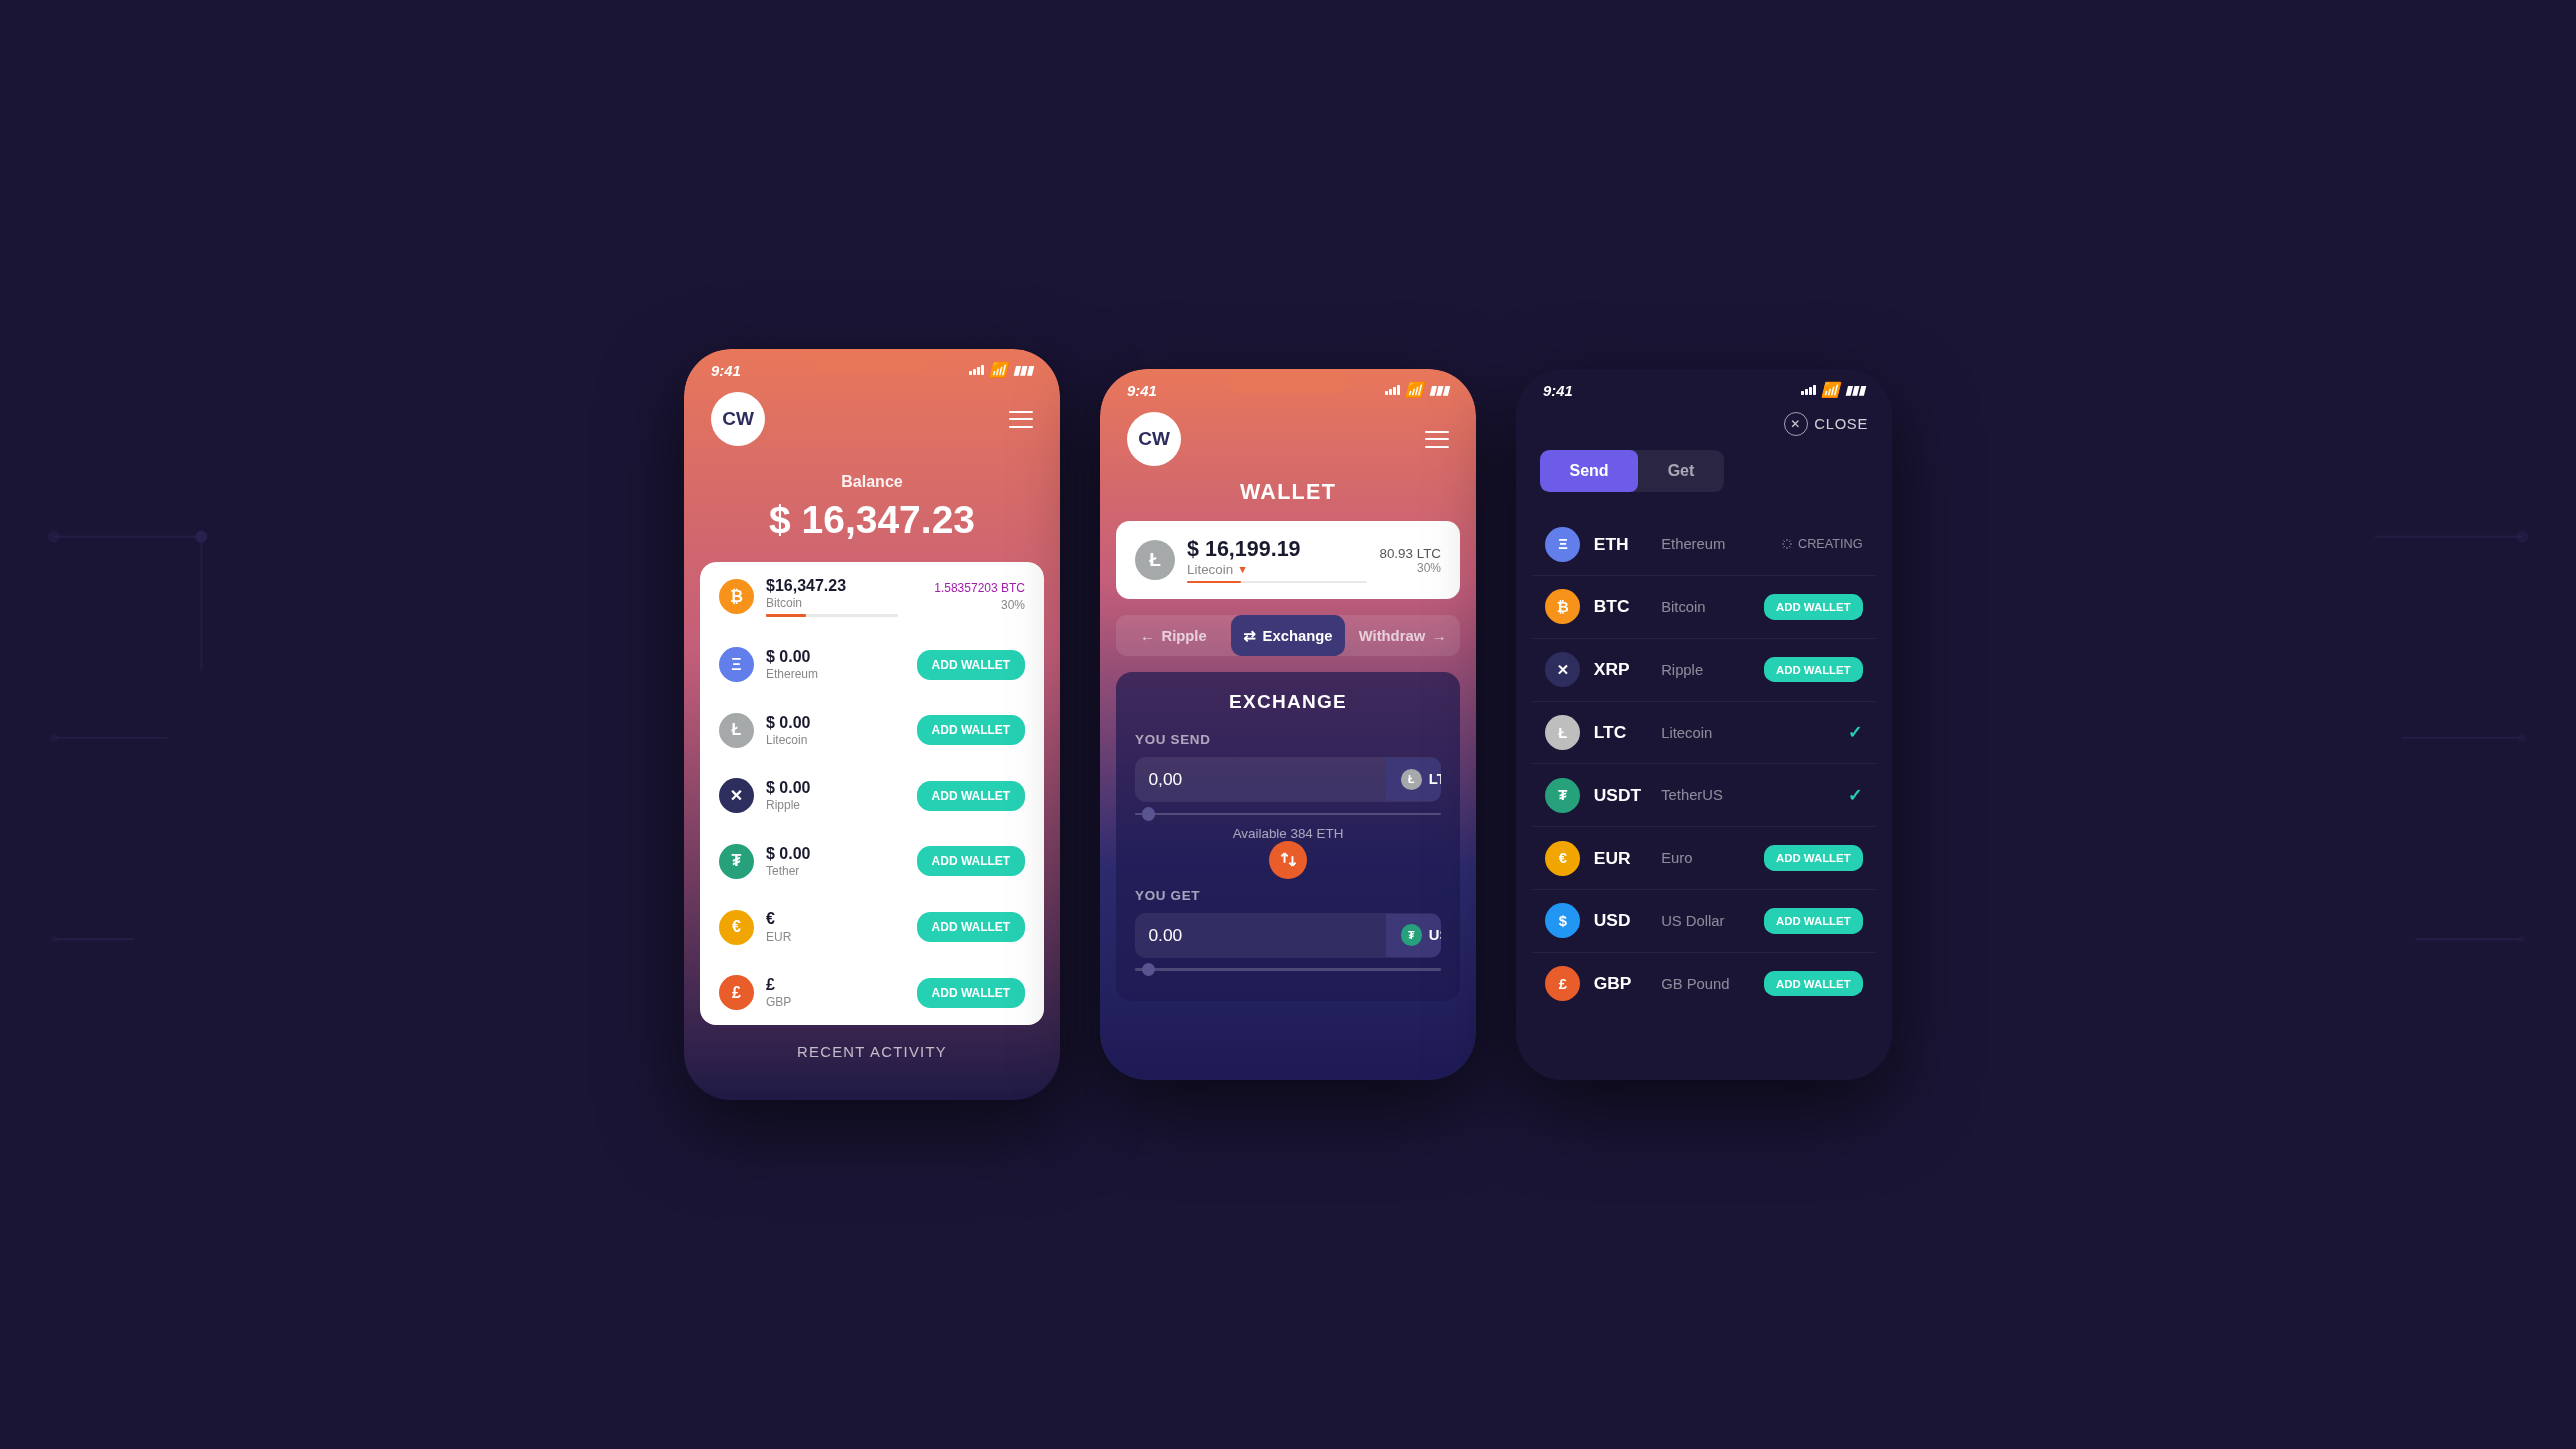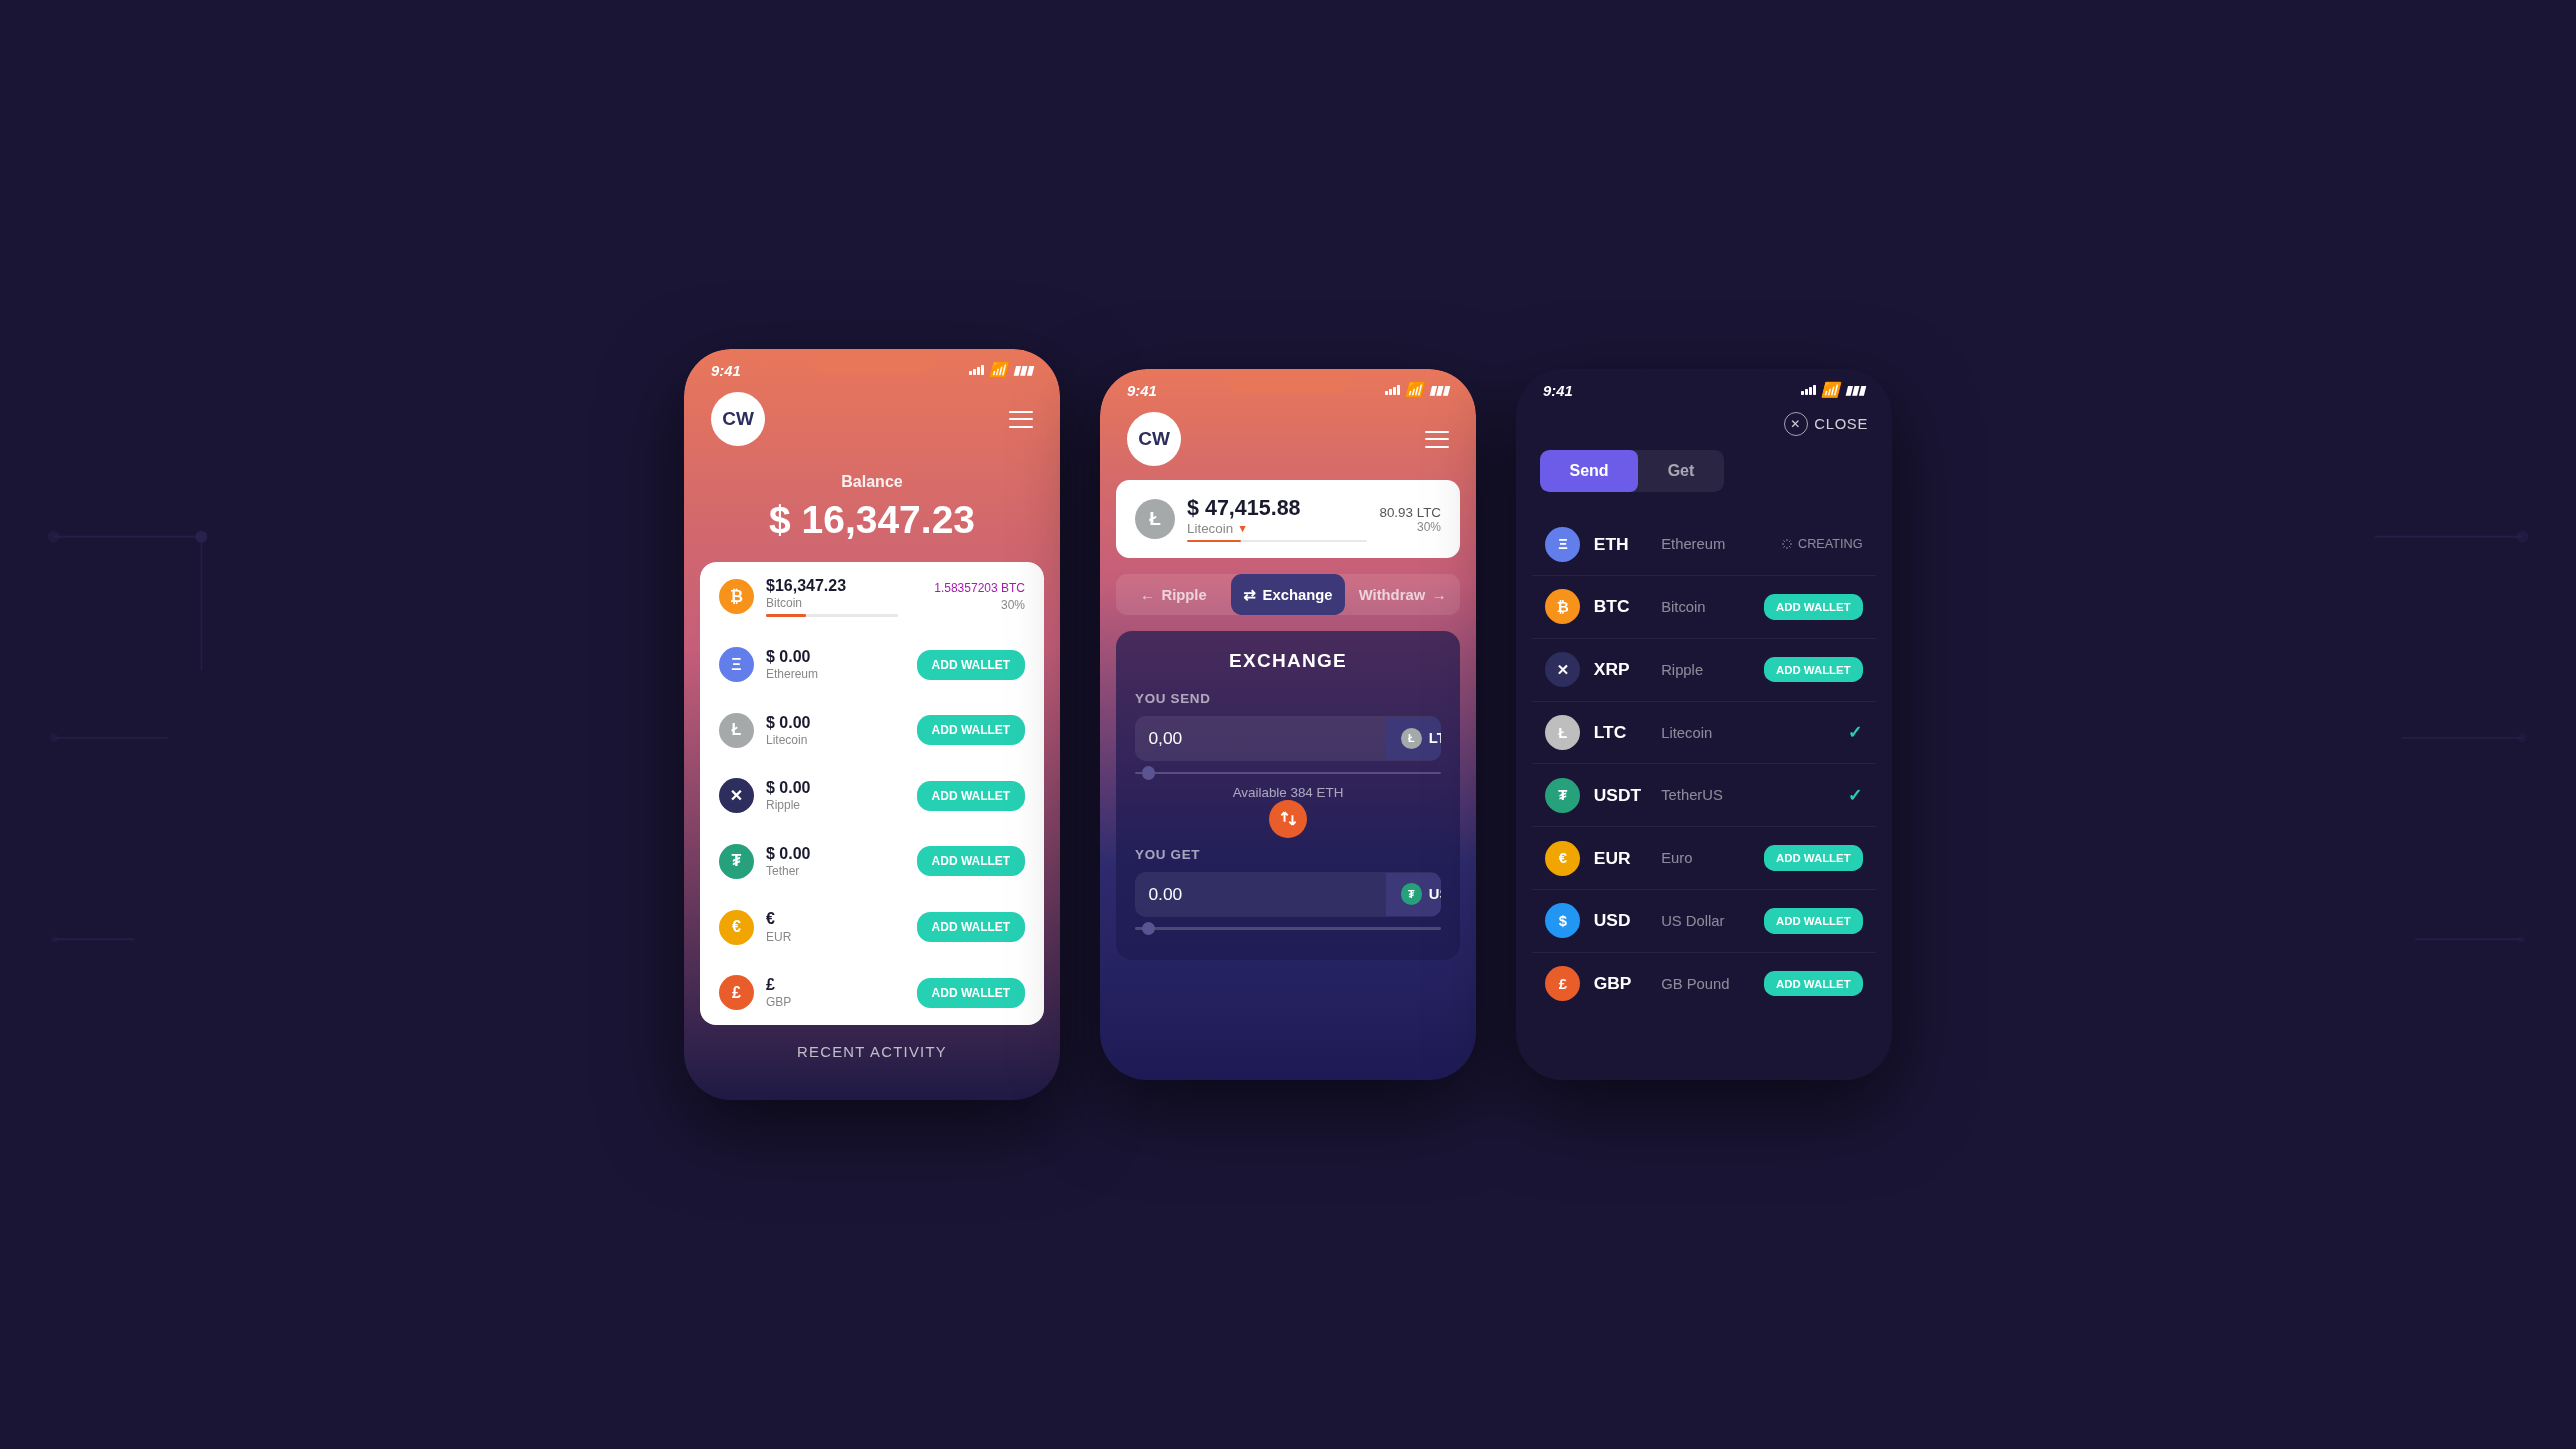--- a/index.html
+++ b/index.html
@@ -742,25 +742,26 @@
 
       <div class="phone2-header">
         <div class="logo-circle">CW</div>
         <div class="hamburger">
           <span></span>
             <span></span>
             <span></span>
         </div>
       </div>
 
+      <div class="wallet-title">WALLET</div>
 
       <div class="litecoin-card">
         <div class="coin-icon coin-ltc" style="width:40px;height:40px;font-size:19px;">Ł</div>
         <div class="litecoin-info">
-          <div class="litecoin-amount">$ 47,415.88</div>
+          <div class="litecoin-amount">$ 16,199.19</div>
           <div class="litecoin-name">
             <span>Litecoin</span>
             <span style="color:#e85d2a;font-size:10.7px;">▼</span>
           </div>
           <div class="progress-bar-container">
             <div class="progress-bar-fill" style="width:30%"></div>
           </div>
         </div>
         <div class="litecoin-right">
           <div class="ltc-secondary">80.93 LTC</div>

